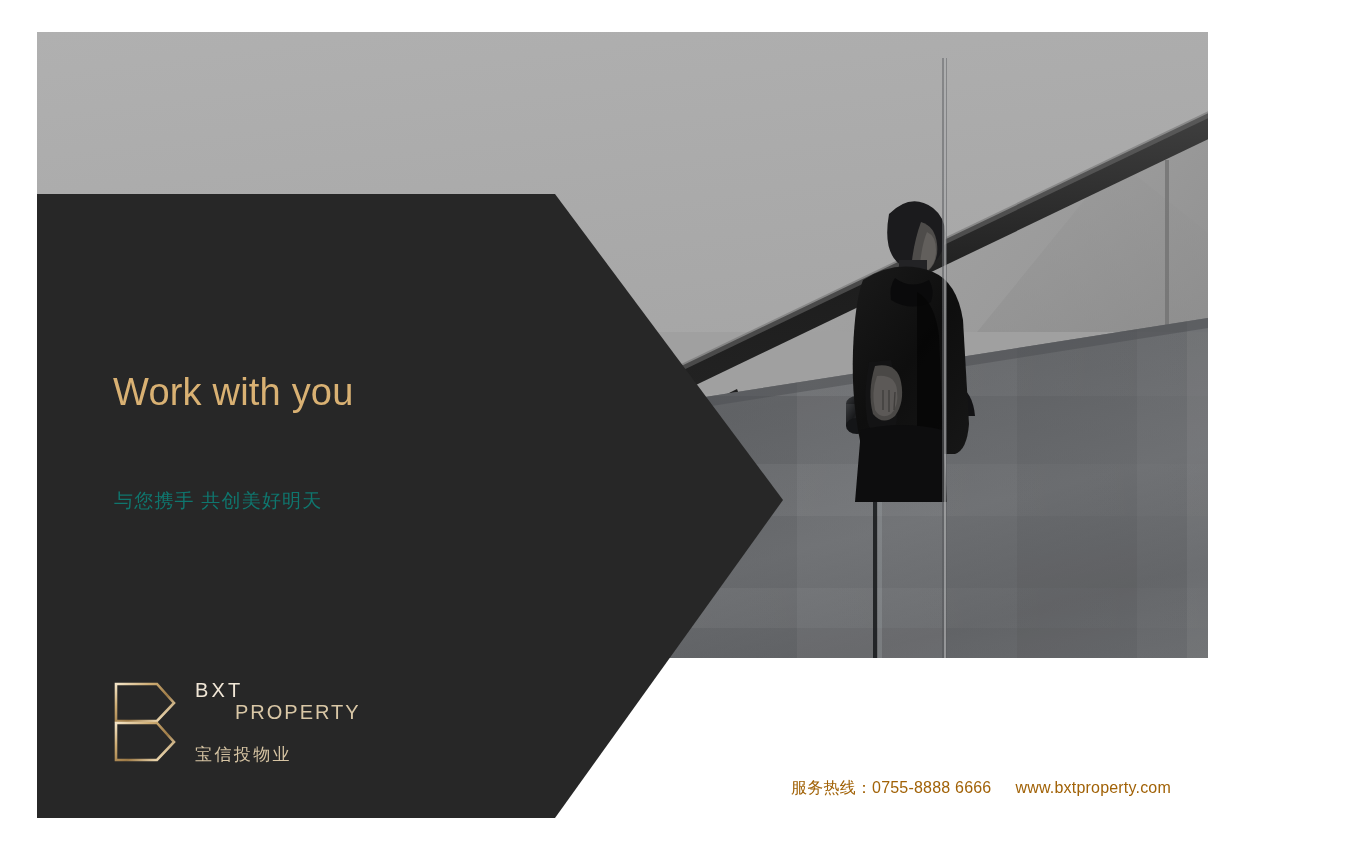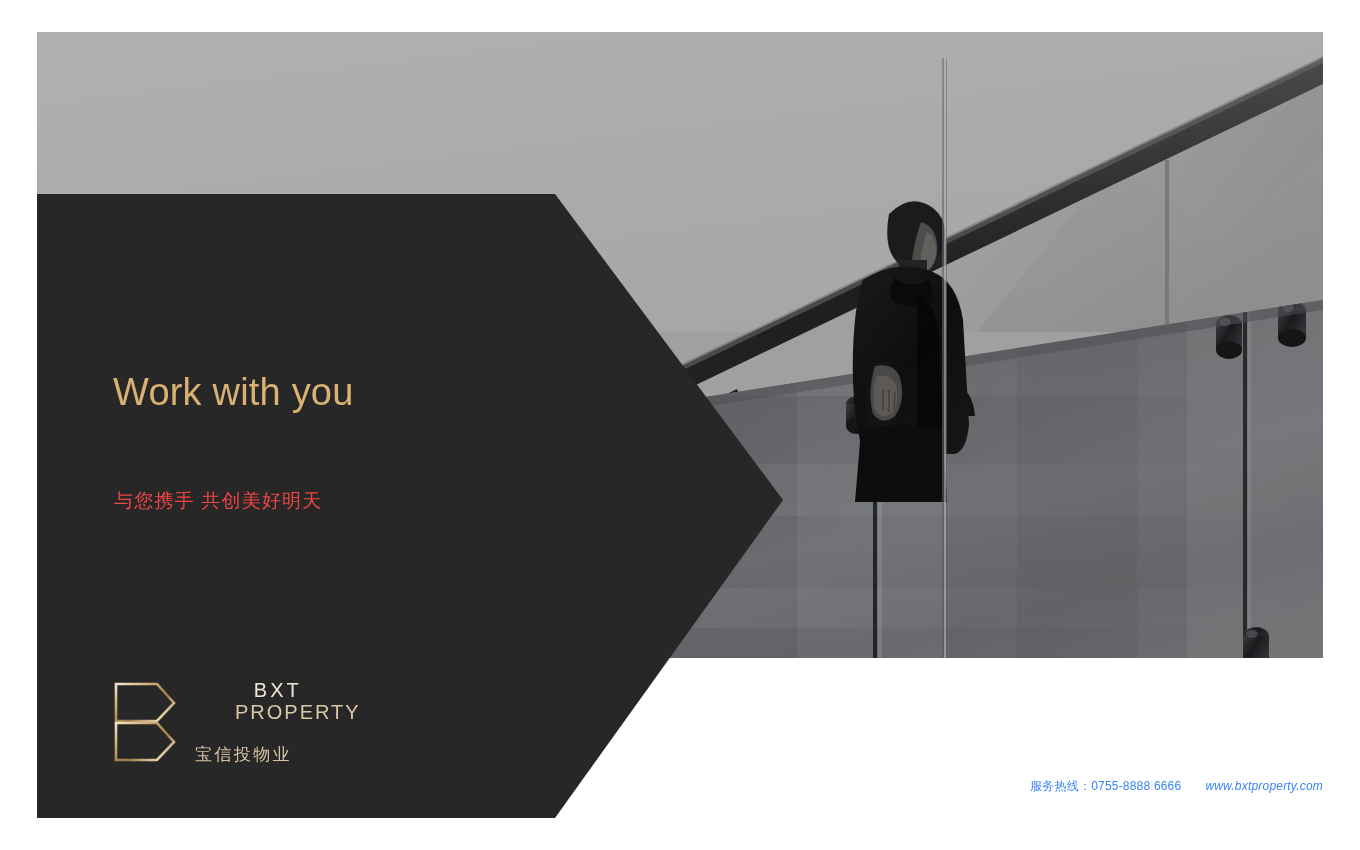--- a/index.html
+++ b/index.html
@@ -12,21 +12,21 @@
     width: 1360px;
     height: 850px;
     overflow: hidden;
     font-family: "Liberation Sans", "DejaVu Sans", sans-serif;
     position: relative;
   }
 
   #poster {
     position: absolute;
     left: 0; top: 0;
-    width: 1360px;
+    width: 1208px;
     height: 850px;
     background: #ffffff;
     overflow: hidden;
   }
 
   
   .photo {
     position: absolute;
     left: 37px;
     top: 32px;
@@ -68,21 +68,21 @@
     font-weight: 300;
     letter-spacing: 0.2px;
     white-space: nowrap;
   }
   .headline .line { display: block; }
 
   .subhead {
     position: absolute;
     left: 77px;
     top: 294px;
-    color: #ef4444;
+    color: #0f766e;
     font-size: 19px;
     letter-spacing: 1.2px;
     font-weight: 400;
     white-space: nowrap;
   }
 
   
   .logo {
     position: absolute;
     left: 76px;
@@ -94,21 +94,20 @@
   .logo-mark { width: 64px; height: 82px; flex: none; }
   .logo-mark svg { display: block; width: 100%; height: 100%; }
   .logo-words { display: block; }
   .logo-bxt {
     display: block;
     color: #f0e6d6;
     font-size: 20px;
     letter-spacing: 3.1px;
     font-weight: 400;
     line-height: 1.12;
-    text-align: center;
   }
   .logo-property {
     display: block;
     color: #d9c7a6;
     font-size: 20px;
     letter-spacing: 2.0px;
     font-weight: 400;
     line-height: 1.12;
     margin-left: 40px;
   }
@@ -123,26 +122,26 @@
   }
 
   
   .footer {
     position: absolute;
     right: 37px;
     top: 778px;
     display: flex;
     align-items: baseline;
     gap: 24px;
-    color: #3b82f6;
-    font-size: 12px;
+    color: #a16207;
+    font-size: 16px;
     white-space: nowrap;
   }
   .footer-hotline { letter-spacing: 0.2px; }
-  .footer-web { letter-spacing: 0.2px; font-style: italic; }
+  .footer-web { letter-spacing: 0.2px; }
 </style>
 </head>
 <body>
 
 <div id="poster">
 
   <div class="photo">
     <svg viewBox="0 0 1286 626" preserveAspectRatio="none">
       <defs>
         <linearGradient id="skyG" x1="0" y1="0" x2="0.25" y2="1">

